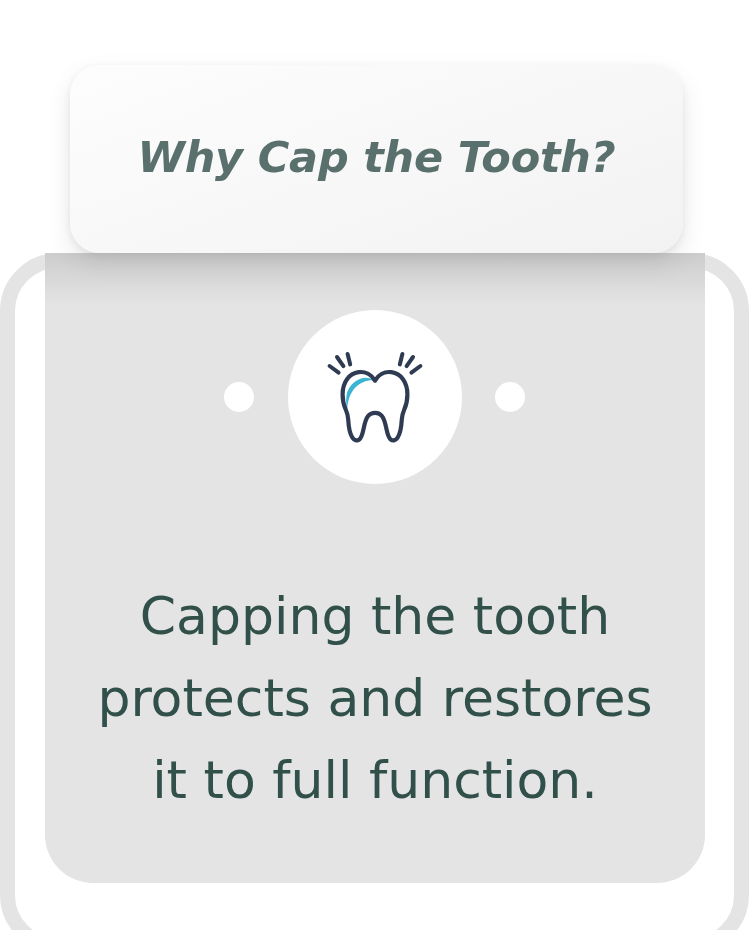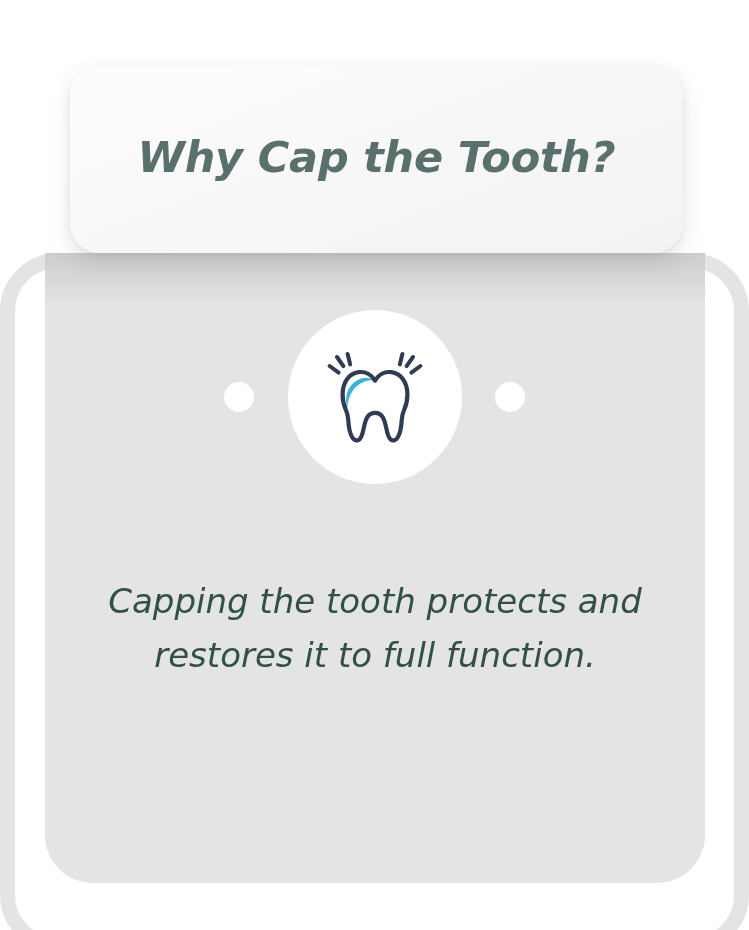--- a/index.html
+++ b/index.html
@@ -126,26 +126,25 @@
 
   
   .body-copy {
     position: absolute;
     left: 95px;
     top: 575px;
     width: 560px;
     text-align: center;
     font-family: "DejaVu Sans", "Liberation Sans", sans-serif;
     font-weight: 400;
-    font-size: 34px;
+    font-size: 52px;
     line-height: 1.58;
     color: #31504a;
     margin: 0;
     user-select: none;
-    font-style: italic;
   }
 </style>
 </head>
 <body>
 
 <div id="stage">
 
   <div class="outer-ring"></div>
 
   <div class="panel-card"></div>

